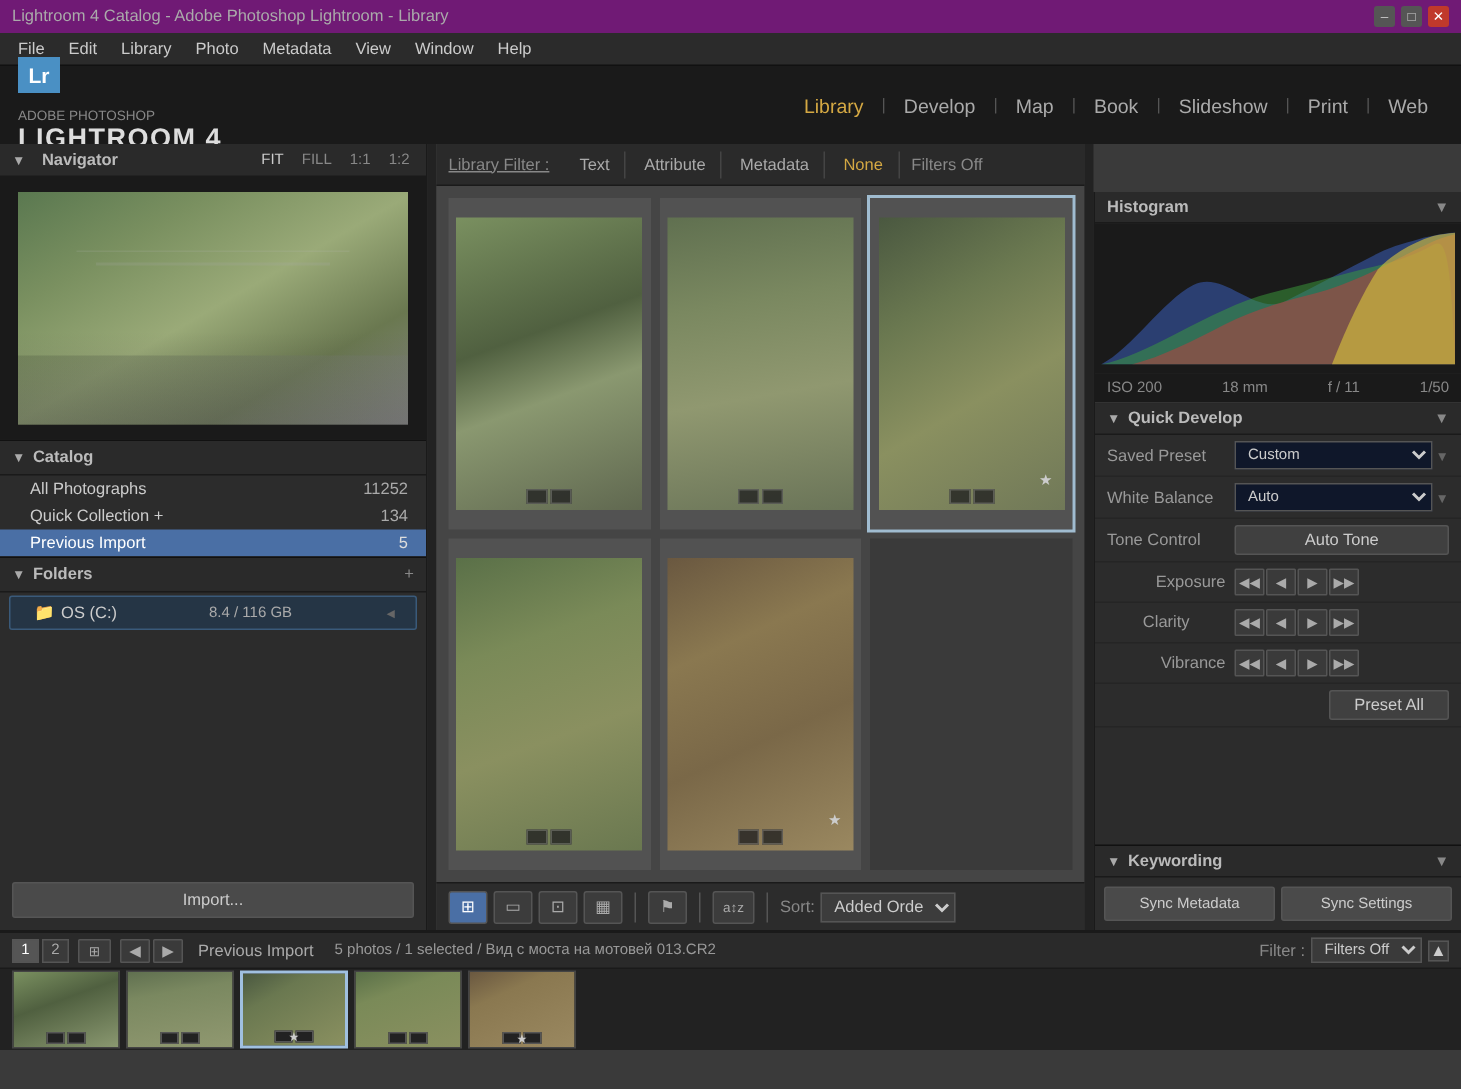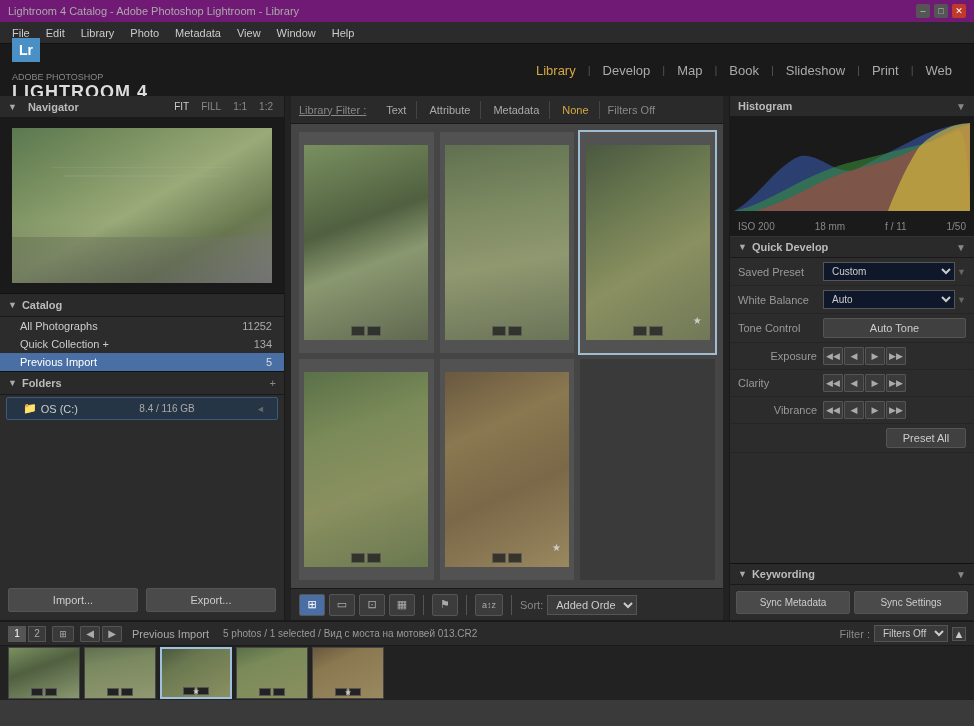--- a/index.html
+++ b/index.html
@@ -151,21 +151,21 @@
     .hist-svg { width: 100%; height: 90px; }
 
     
     .collapse-arrow { color: #888; cursor: pointer; font-size: 10px; }
 
     
     .tri { display: inline-block; margin-right: 5px; color: #aaa; font-size: 9px; }
 
     
     #left-panel { overflow-y: auto; }
-    #right-panel { overflow-y: auto; }
+    #right-panel { overflow-y: auto; margin-top: 32px; }
 
     
     .resize-handle-left { width: 6px; background: #222; cursor: col-resize; }
     .resize-handle-right { width: 6px; background: #222; cursor: col-resize; }
   </style>
 </head>
 <body>
 
 <div id="titlebar">
   <div class="title">Lightroom 4 Catalog - Adobe Photoshop Lightroom - Library</div>
@@ -266,21 +266,20 @@
           <span style="color:#888;">📁</span>
           <span class="folder-name">OS (C:)</span>
         </span>
         <span class="folder-size">8.4 / 116 GB</span>
         <span style="color:#666;font-size:9px;">◄</span>
       </div>
     </div>
 
     <div id="panel-buttons">
       <div class="panel-btn">Import...</div>
-      <div class="panel-btn">Export...</div>
     </div>
   </div>
 
   <div class="resize-handle-left"></div>
 
   <div id="center">
 
     <div id="filter-bar">
       <span class="filter-label">Library Filter :</span>
       <span class="filter-tab">Text</span>
@@ -427,21 +426,21 @@
         <span class="qd-label" style="text-align:right;padding-right:6px;">Exposure</span>
         <div class="qd-control qd-arrows">
           <div class="qd-btn">◀◀</div>
           <div class="qd-btn">◀</div>
           <div class="qd-btn">▶</div>
           <div class="qd-btn">▶▶</div>
         </div>
       </div>
 
       <div class="qd-row">
-        <span class="qd-label" style="text-align:left;padding-right:6px;">Clarity</span>
+        <span class="qd-label" style="text-align:center;padding-right:6px;">Clarity</span>
         <div class="qd-control qd-arrows">
           <div class="qd-btn">◀◀</div>
           <div class="qd-btn">◀</div>
           <div class="qd-btn">▶</div>
           <div class="qd-btn">▶▶</div>
         </div>
       </div>
 
       <div class="qd-row">
         <span class="qd-label" style="text-align:right;padding-right:6px;">Vibrance</span>

